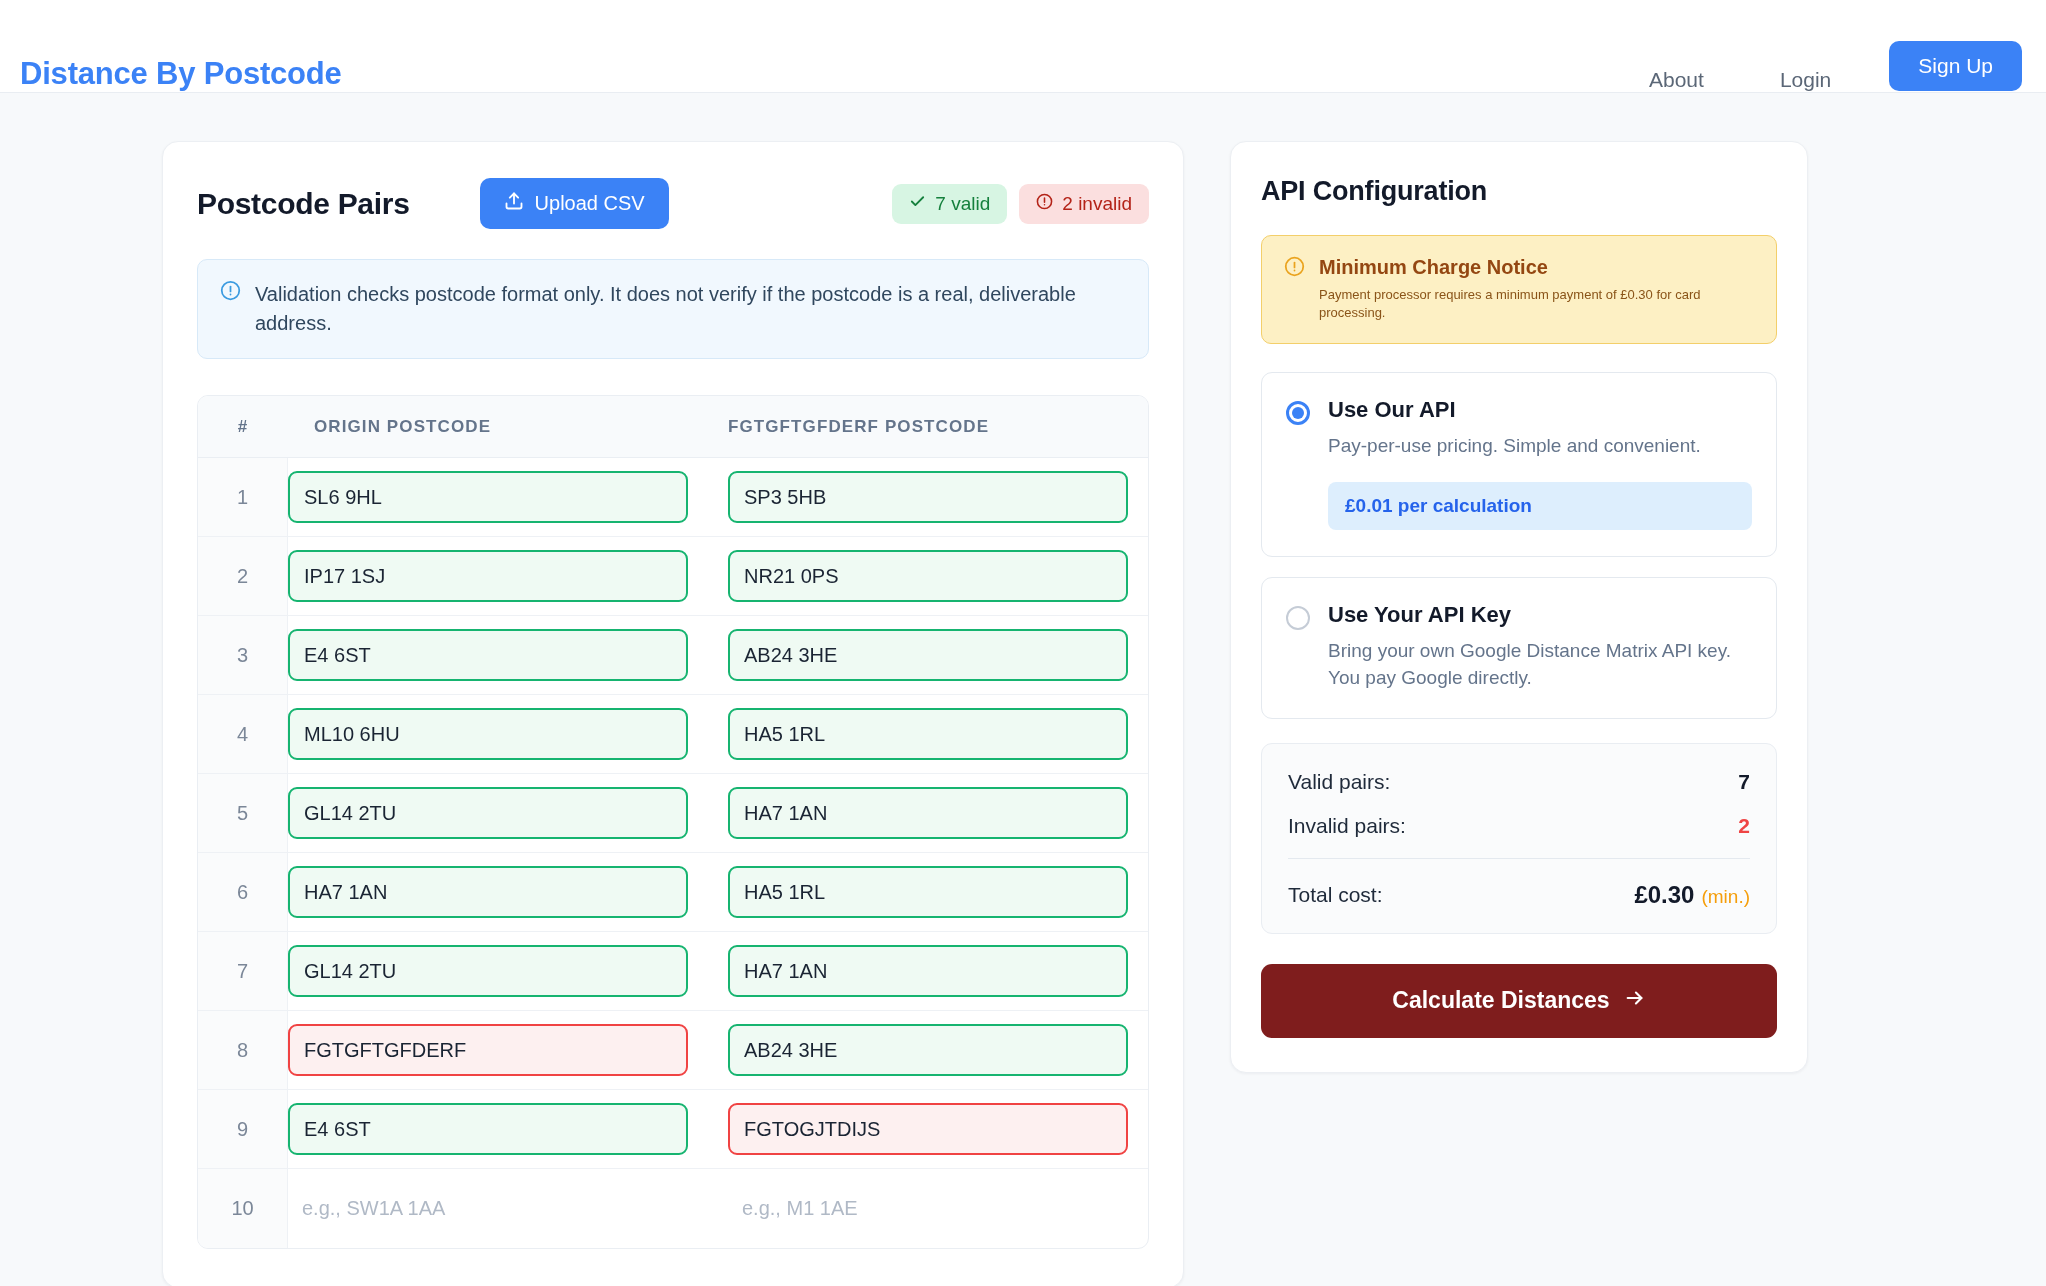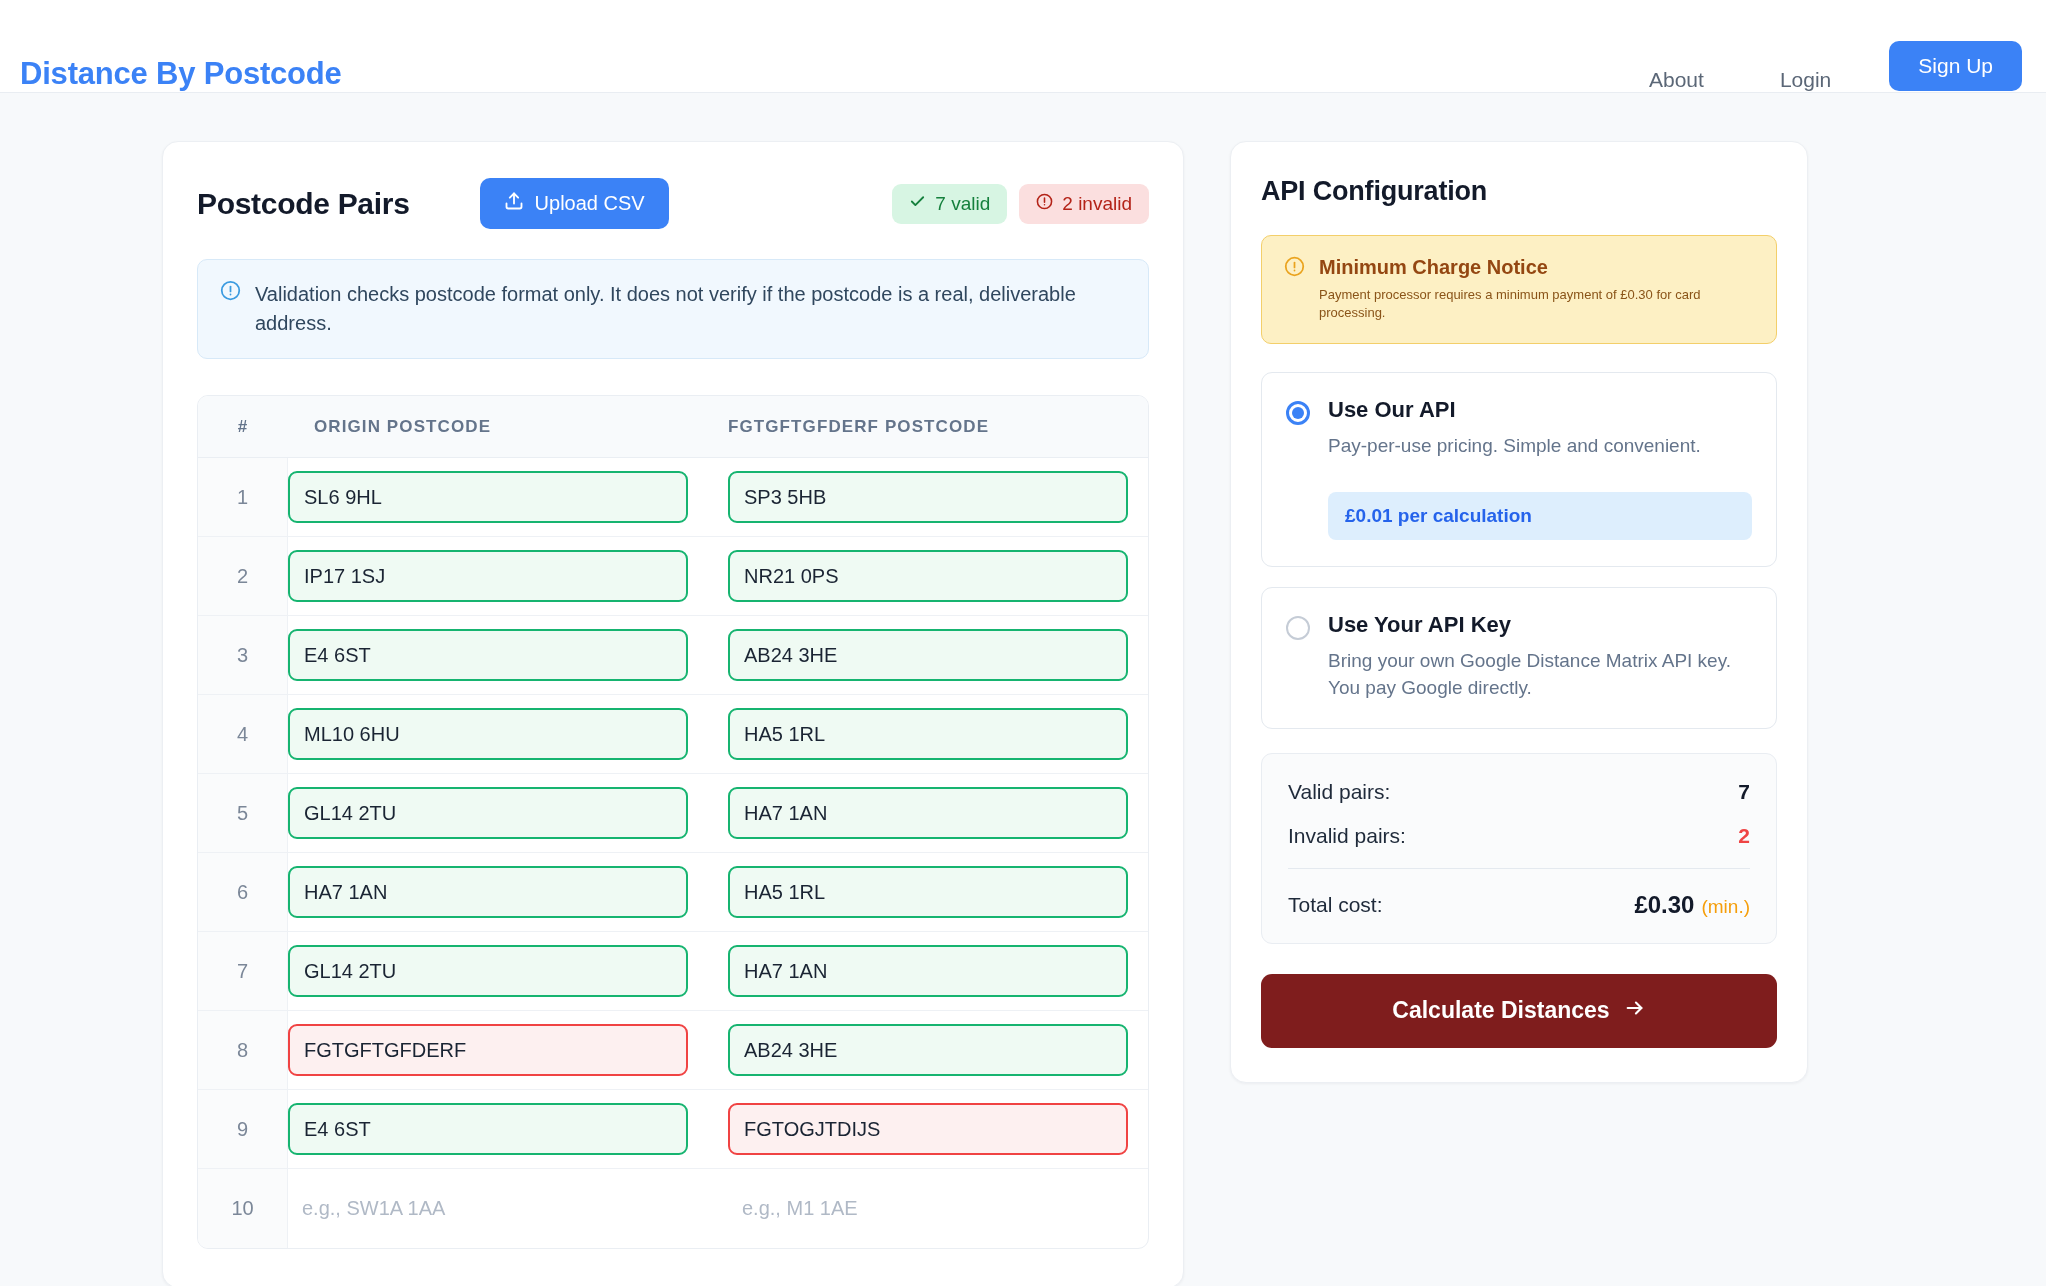--- a/index.html
+++ b/index.html
@@ -225,21 +225,21 @@
     position: relative; background: #fff;
   }
   .radio.sel { border: 3px solid #3b82f6; }
   .radio.sel::after {
     content: ""; position: absolute; inset: 3px;
     border-radius: 50%; background: #3b82f6;
   }
   .opt-title { font-size: 22px; font-weight: bold; color: #131a2a; margin-bottom: 10px; }
   .opt-desc { font-size: 19px; line-height: 1.42; color: #64748b; }
   .price-chip {
-    margin-top: 32px;
+    margin-top: 22px;
     background: #ddeefd;
     border-radius: 8px;
     padding: 13px 17px;
     font-size: 19px;
     font-weight: bold;
     color: #2563eb;
   }
 
   .summary {
     border: 1px solid #e9edf2;

